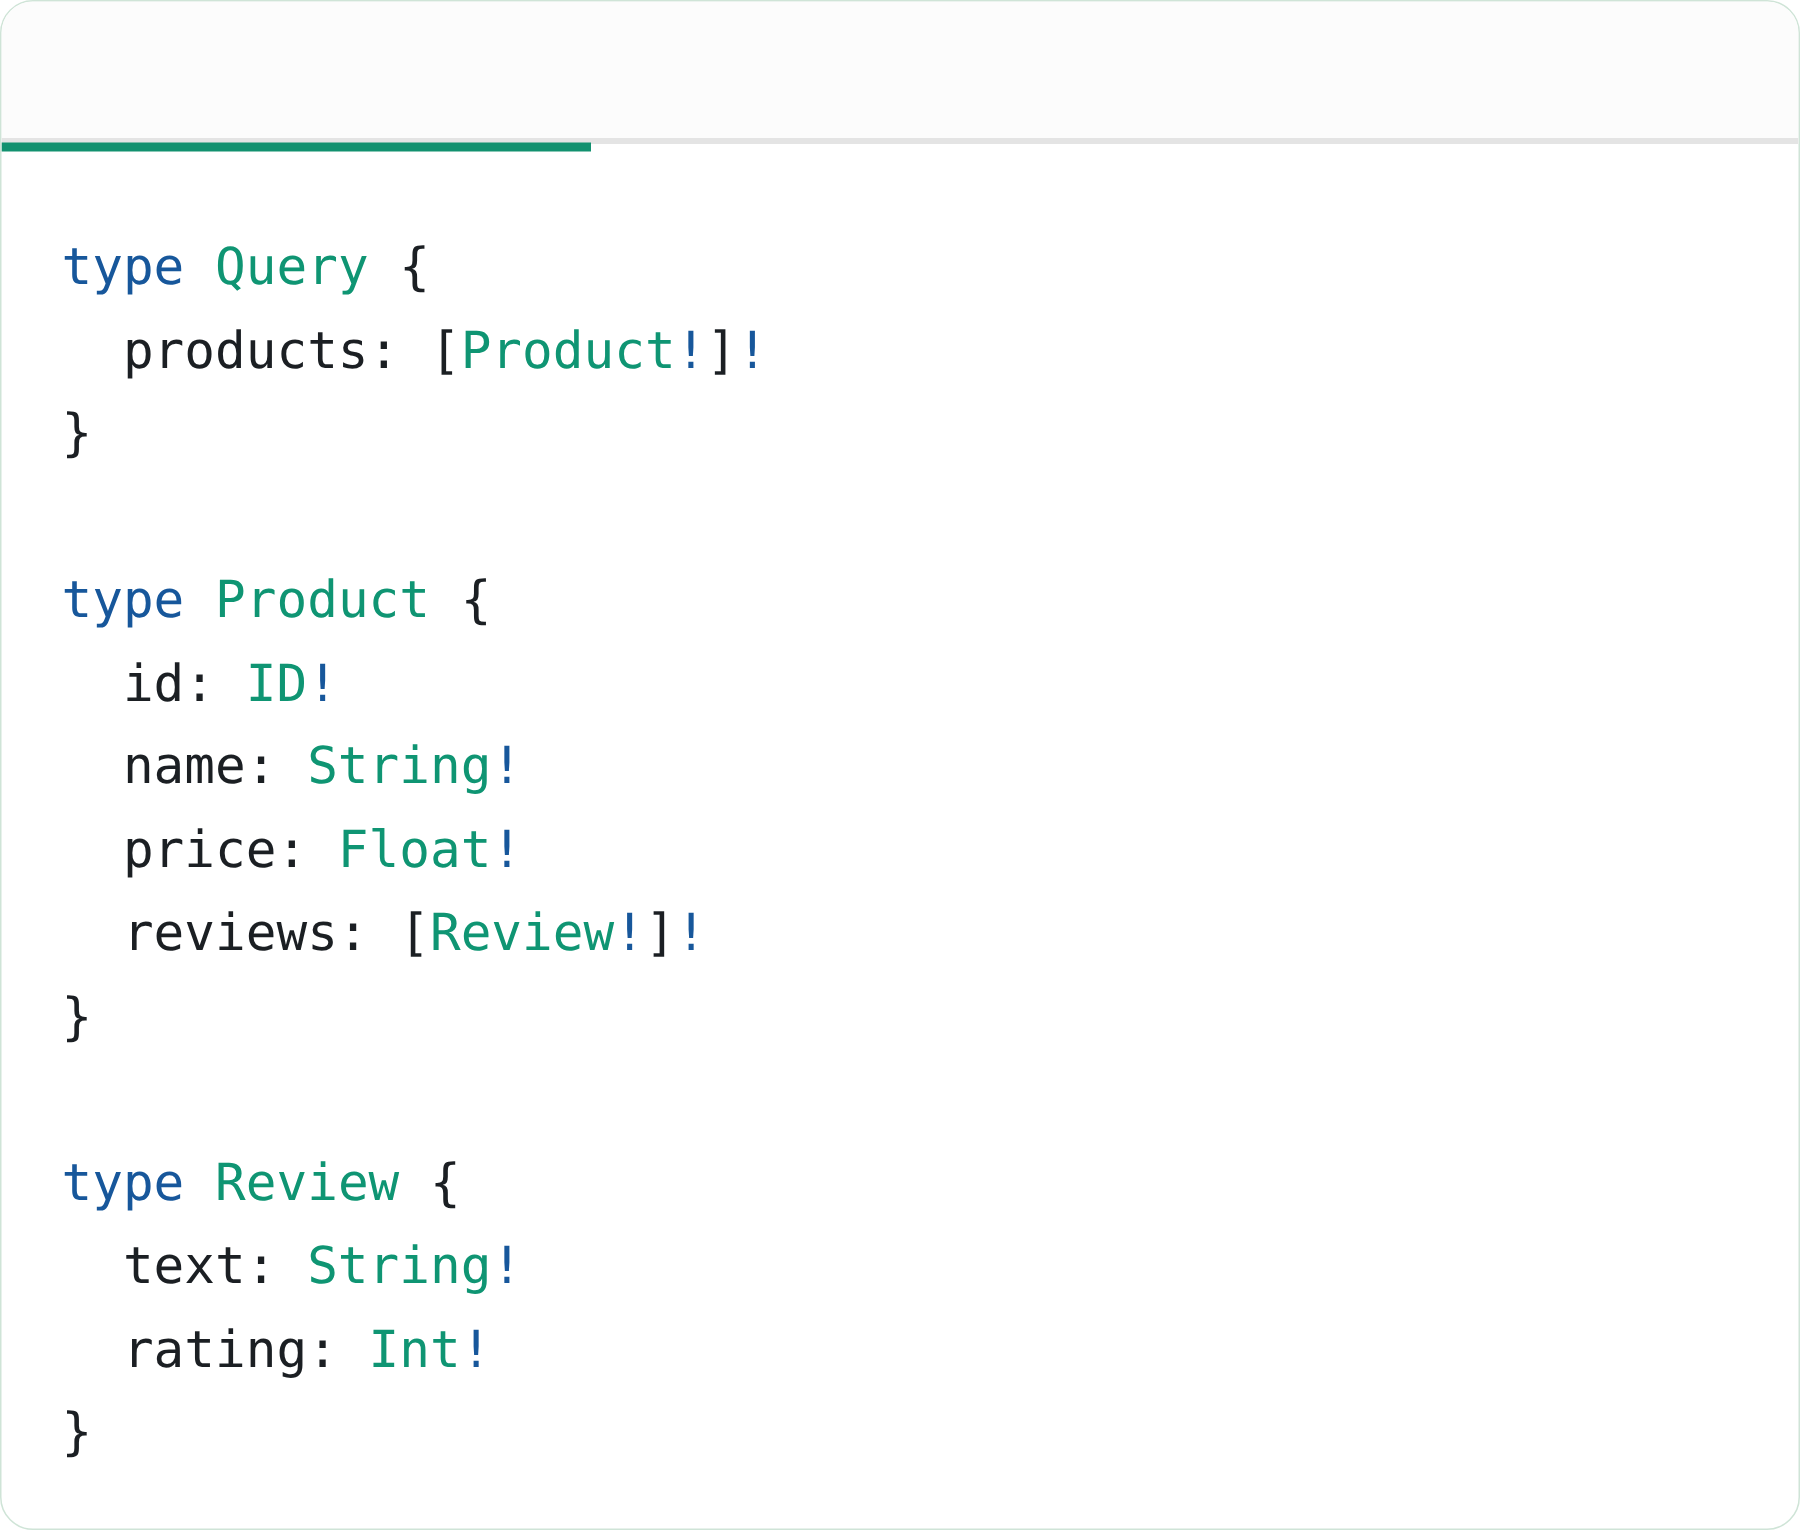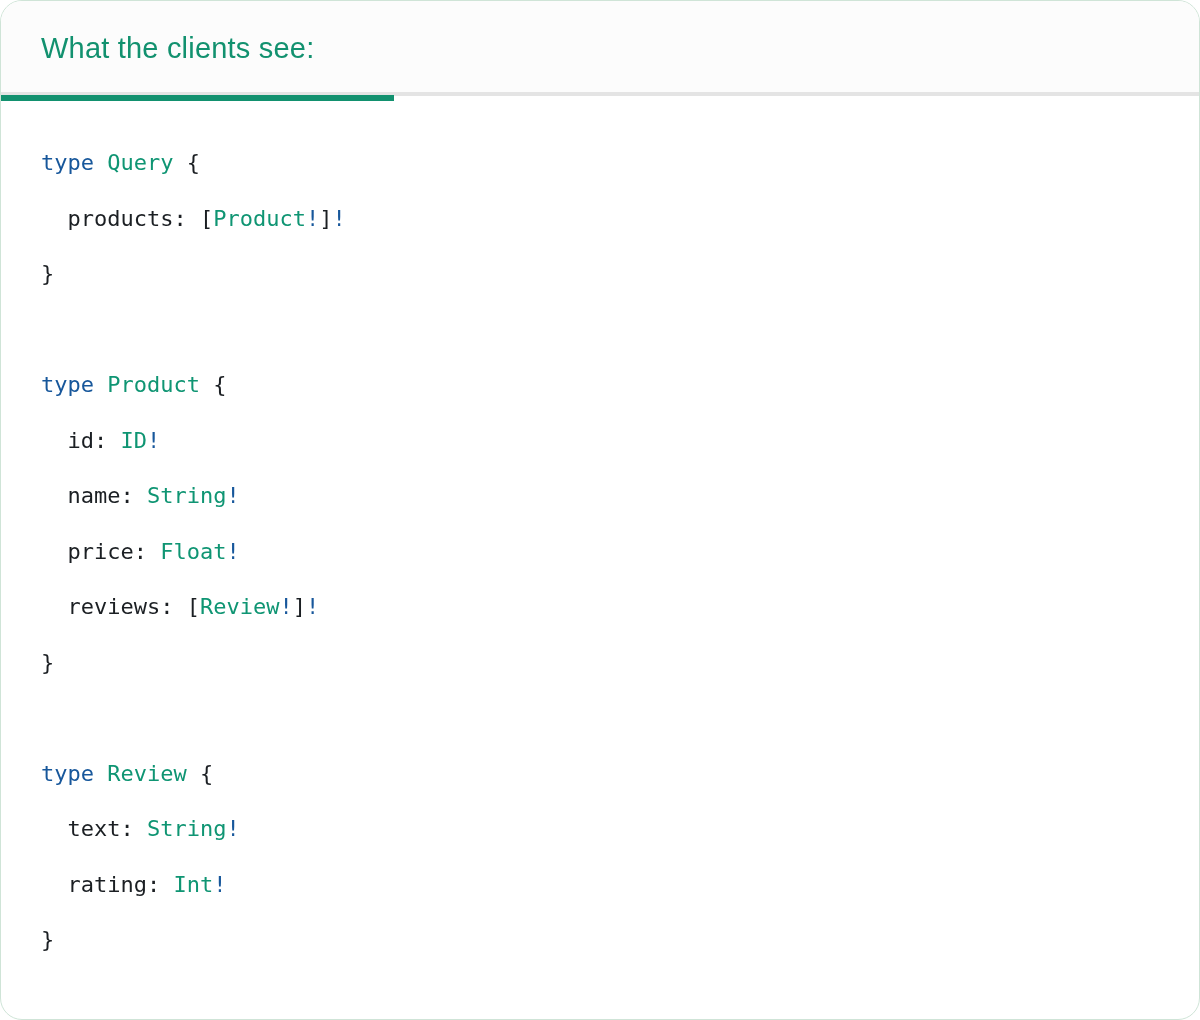--- a/index.html
+++ b/index.html
@@ -52,37 +52,35 @@
     left:0;
     top:94px;
     width:393px;
     height:6px;
     background:var(--underline);
   }
 
   .code{
     padding:39px 40px 0 40px;
     font-family:"DejaVu Sans Mono", monospace;
-    font-size:22px;
+    font-size:34px;
     line-height:55.5px;
     color:var(--ink);
     white-space:pre;
+    margin-top:16px;
   }
 
   .code-line{height:55.5px;}
   .tok-kw{color:var(--blue);}
   .tok-ty{color:var(--teal);}
   .tok-bang{color:var(--blue);}
   .tok-pl{color:var(--ink);}
 </style>
 </head>
 <body>
 
 <div class="card">
   <div class="card-header">
-    <div class="tab">
-      <span class="tab-label">What the clients see:</span>
-    </div>
     <div class="tab-indicator"></div>
   </div>
 
   <pre class="code" id="code-block"><div class="code-line"><span class="tok-kw">type</span><span class="tok-pl"> </span><span class="tok-ty">Query</span><span class="tok-pl"> {</span></div><div class="code-line"><span class="tok-pl">  products: [</span><span class="tok-ty">Product</span><span class="tok-bang">!</span><span class="tok-pl">]</span><span class="tok-bang">!</span></div><div class="code-line"><span class="tok-pl">}</span></div><div class="code-line">&nbsp;</div><div class="code-line"><span class="tok-kw">type</span><span class="tok-pl"> </span><span class="tok-ty">Product</span><span class="tok-pl"> {</span></div><div class="code-line"><span class="tok-pl">  id: </span><span class="tok-ty">ID</span><span class="tok-bang">!</span></div><div class="code-line"><span class="tok-pl">  name: </span><span class="tok-ty">String</span><span class="tok-bang">!</span></div><div class="code-line"><span class="tok-pl">  price: </span><span class="tok-ty">Float</span><span class="tok-bang">!</span></div><div class="code-line"><span class="tok-pl">  reviews: [</span><span class="tok-ty">Review</span><span class="tok-bang">!</span><span class="tok-pl">]</span><span class="tok-bang">!</span></div><div class="code-line"><span class="tok-pl">}</span></div><div class="code-line">&nbsp;</div><div class="code-line"><span class="tok-kw">type</span><span class="tok-pl"> </span><span class="tok-ty">Review</span><span class="tok-pl"> {</span></div><div class="code-line"><span class="tok-pl">  text: </span><span class="tok-ty">String</span><span class="tok-bang">!</span></div><div class="code-line"><span class="tok-pl">  rating: </span><span class="tok-ty">Int</span><span class="tok-bang">!</span></div><div class="code-line"><span class="tok-pl">}</span></div></pre>
 </div>
 
 </body></html>

